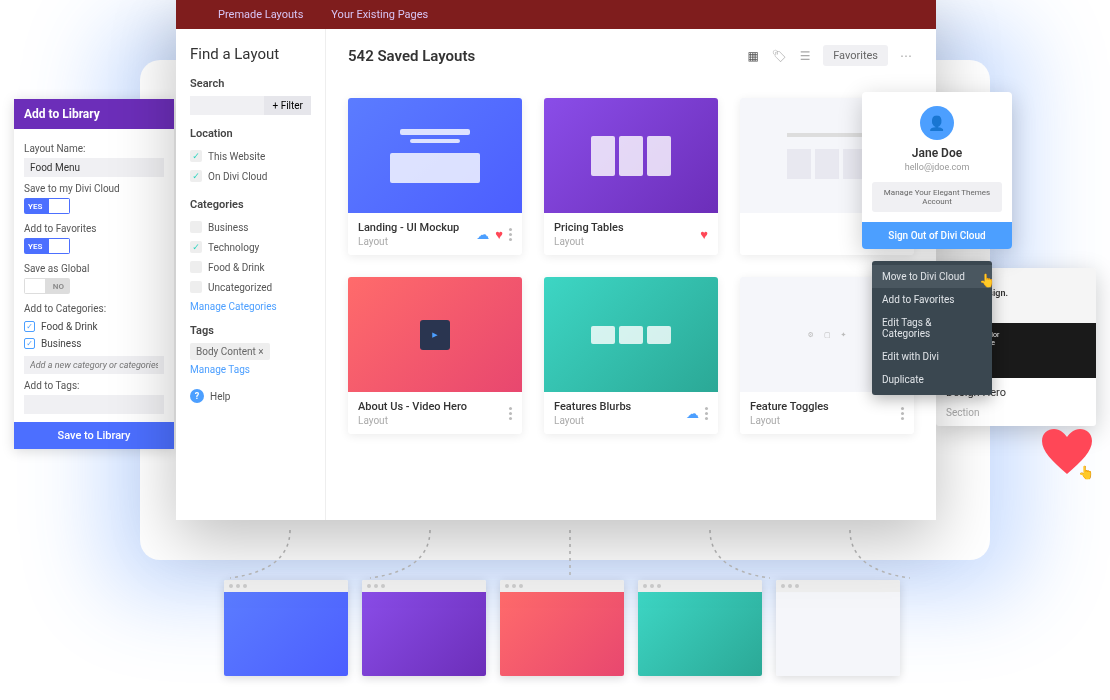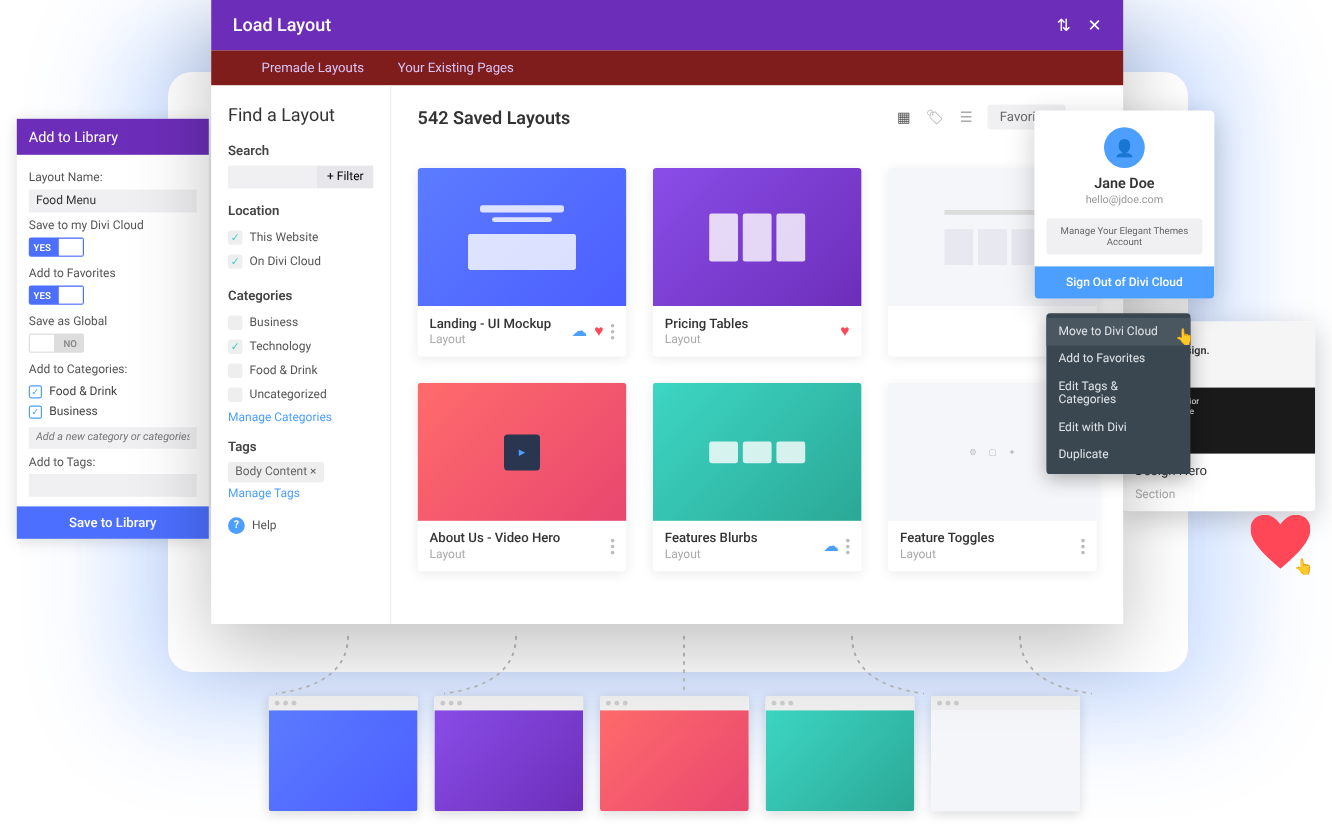--- a/index.html
+++ b/index.html
@@ -1,19 +1,19 @@
 <!DOCTYPE html>
 <html><head>
 <meta charset="utf-8">
 <style>
 *{margin:0;padding:0;box-sizing:border-box;font-family:-apple-system,BlinkMacSystemFont,"Segoe UI",Roboto,sans-serif}
 body{width:1110px;height:700px;background:#fff;position:relative;overflow:hidden}
 .glow{position:absolute;left:140px;top:60px;width:850px;height:500px;border-radius:20px;box-shadow:0 0 80px 40px rgba(60,130,255,0.25);z-index:0}
 .library-panel{position:absolute;left:14px;top:99px;width:160px;background:#fff;box-shadow:0 2px 12px rgba(0,0,0,0.15);z-index:5;font-size:11px}
-.lib-header{background:#6c2eb9;color:#fff;padding:8px 10px;font-size:12px;font-weight:400}
+.lib-header{background:#6c2eb9;color:#fff;padding:8px 10px;font-size:12px;font-weight:700}
 .lib-body{padding:8px 10px}
 .lib-label{color:#555;font-size:10px;margin:6px 0 4px}
 .lib-input{width:100%;padding:4px 6px;border:none;background:#f0f0f3;font-size:10px;color:#333}
 .toggle{display:inline-flex;align-items:center;width:46px;height:16px;border-radius:2px;background:#ddd;font-size:8px;color:#888;cursor:pointer;position:relative}
 .toggle.on{background:#4c6fff}
 .toggle .knob{width:20px;height:14px;background:#fff;position:absolute;top:1px}
 .toggle.on .knob{right:1px}
 .toggle.off .knob{left:1px}
 .toggle .txt{position:absolute;font-weight:600}
 .toggle.on .txt{left:4px;color:#fff}
@@ -126,27 +126,20 @@
         <span>Business</span>
       </div>
     <input class="lib-input" style="margin-top: 4px; font-style: italic; font-size: 9px;" placeholder="Add a new category or categories">
     <div class="lib-label">Add to Tags:</div>
     <input class="lib-input" style="">
   </div>
   <button class="lib-save-btn">Save to Library</button>
 </div>
 
 <div class="modal">
-  <div class="modal-title-bar">
-    <span>Load Layout</span>
-    <div class="title-icons">
-      <span>⇅</span>
-      <span>✕</span>
-    </div>
-  </div>
   <div class="tabs">
     <div class="tab">Premade Layouts</div>
     <div class="tab">Your Existing Pages</div>
   </div>
   <div class="modal-body">
     <div class="sidebar">
       <div class="sb-title">Find a Layout</div>
       <div class="sb-section">Search</div>
       <div class="sb-search">
         <input style="">

